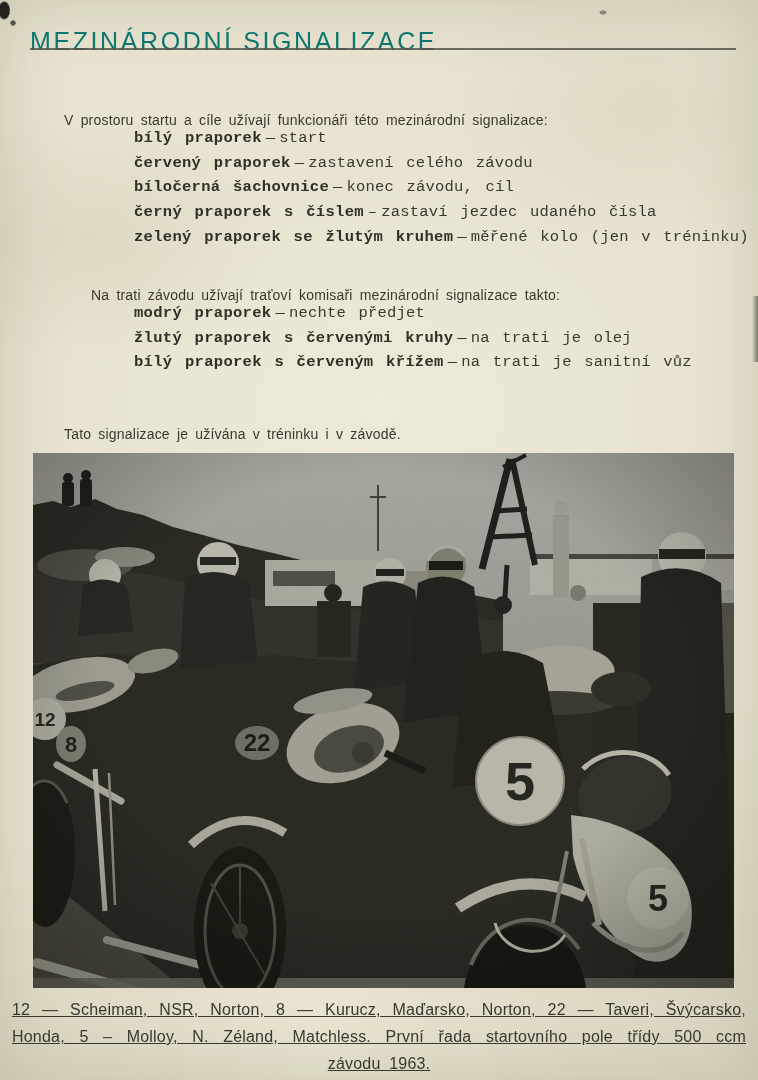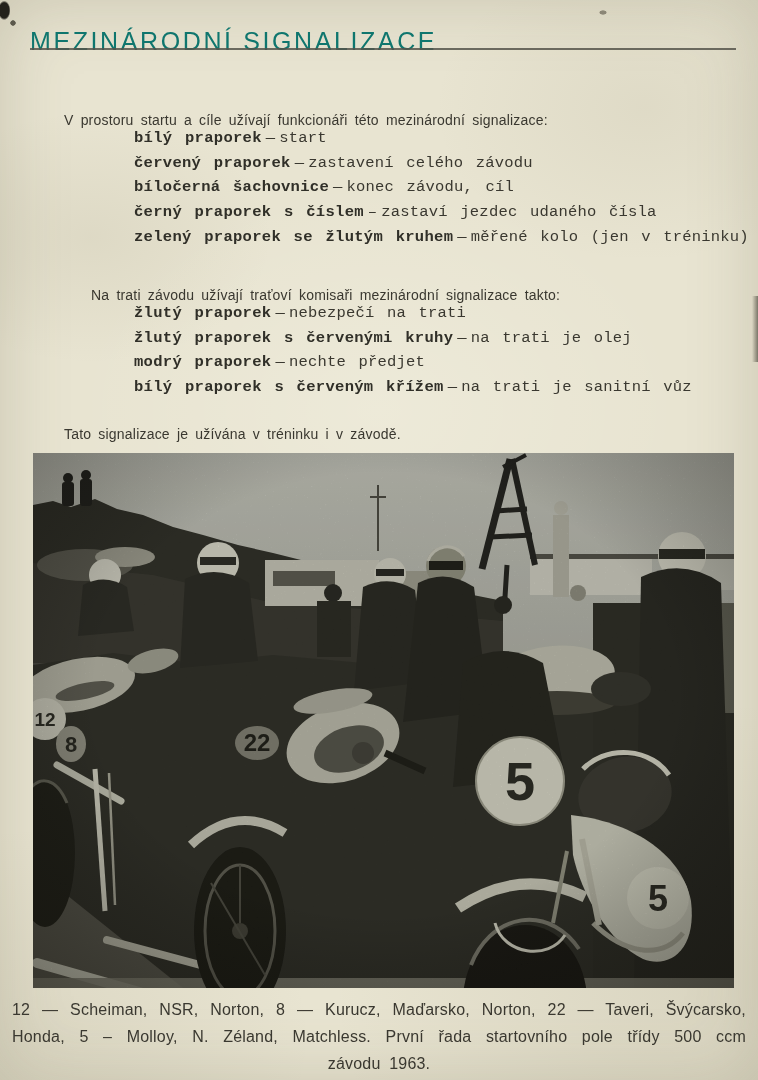--- a/index.html
+++ b/index.html
@@ -29,21 +29,21 @@
   .flaglist{display:block;}
   .list1{left:134px;top:126px;}
   .list2{left:134px;top:301px;}
   .flag-row{height:24.7px;line-height:24.7px;font-size:15.5px;color:#3a3830;word-spacing:3px;white-space:nowrap;letter-spacing:.2px;font-family:Liberation Mono, monospace;}
   .flag-row b{color:#302f28;margin-right:4px;letter-spacing:.3px;}
   .flag-row .dash{margin-right:4px;}
   .photo-wrap{left:33px;top:453px;width:701px;height:535px;background:#23231d;}
   .photo-wrap svg{display:block;width:701px;height:535px;}
   .caption{
     left:12px;top:996px;width:734px;
-    font-size:16px;color:#3a3830;line-height:27px;word-spacing:4px;letter-spacing:.2px;
+    font-size:16px;color:#3a3830;line-height:27px;word-spacing:4px;letter-spacing:.2px;text-decoration:underline;
   }
   .cap-line{text-align:justify;text-align-last:justify;}
   .cap-line.last{text-align-last:center;}
   
   .speck-tl{left:0;top:0;width:15px;height:26px;
     background:radial-gradient(ellipse 9px 14px at 28% 40%, #23211a 55%, transparent 70%);}
   .speck-tl2{left:8px;top:18px;width:10px;height:10px;
     background:radial-gradient(circle 4px at 50% 50%, rgba(40,37,28,.7) 60%, transparent 75%);}
   .streak-r{right:0;top:296px;width:6px;height:66px;
     background:linear-gradient(to left, rgba(45,42,32,.55), transparent);}
@@ -67,23 +67,22 @@
     <div class="flag-row"><b>bílý praporek</b><span class="dash">—</span><span>start</span></div>
     <div class="flag-row"><b>červený praporek</b><span class="dash">—</span><span>zastavení celého závodu</span></div>
     <div class="flag-row"><b>bíločerná šachovnice</b><span class="dash">—</span><span>konec závodu, cíl</span></div>
     <div class="flag-row"><b>černý praporek s číslem</b><span class="dash">–</span><span>zastaví jezdec udaného čísla</span></div>
     <div class="flag-row last"><b>zelený praporek se žlutým kruhem</b><span class="dash">—</span><span>měřené kolo (jen v tréninku)</span></div>
   </div>
 
 <p class="abs bodytext para2">Na trati závodu užívají traťoví komisaři mezinárodní signalizace takto:</p>
 
 <div class="abs flaglist list2">
-    <div class="flag-row"><b>žlutý praporek</b><span class="dash">—</span><span>nebezpečí na trati</span></div>
+    <div class="flag-row"><b>modrý praporek</b><span class="dash">—</span><span>nechte předjet</span></div>
     <div class="flag-row"><b>žlutý praporek s červenými kruhy</b><span class="dash">—</span><span>na trati je olej</span></div>
-    <div class="flag-row"><b>modrý praporek</b><span class="dash">—</span><span>nechte předjet</span></div>
     <div class="flag-row last"><b>bílý praporek s červeným křížem</b><span class="dash">—</span><span>na trati je sanitní vůz</span></div>
   </div>
 
 <p class="abs bodytext para3">Tato signalizace je užívána v tréninku i v závodě.</p>
 
 <div class="abs photo-wrap">
 <svg viewBox="0 0 701 535" preserveAspectRatio="none">
   <defs>
     <linearGradient id="skyg" x1="0" y1="0" x2="0" y2="1">
       <stop offset="0" stop-color="#c1c2b8"></stop>

